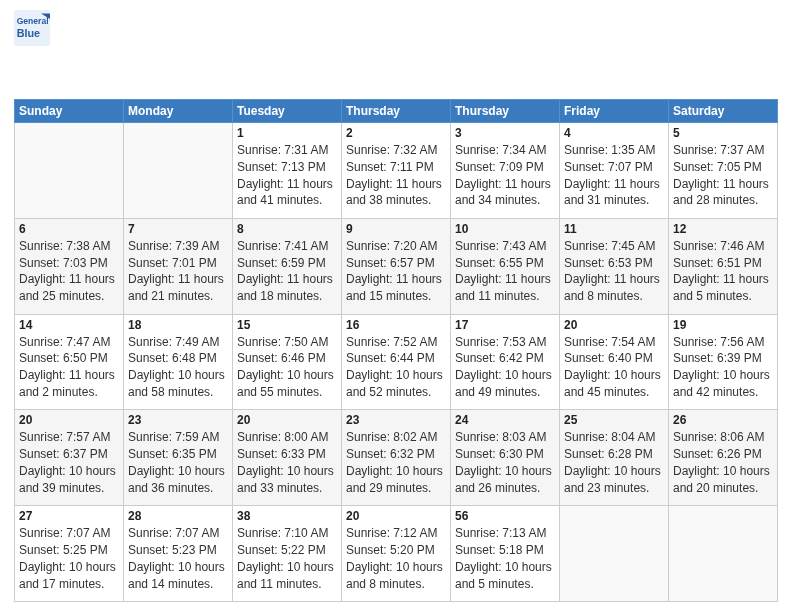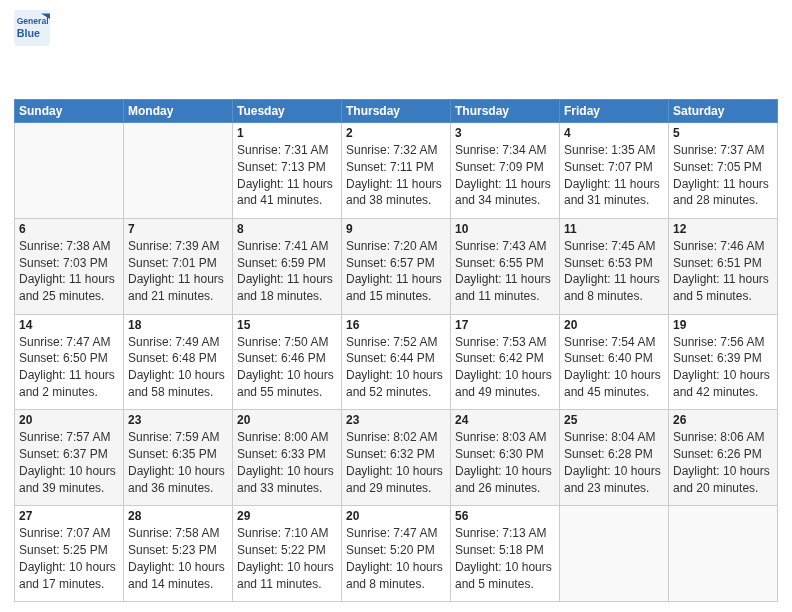--- a/index.html
+++ b/index.html
@@ -294,33 +294,33 @@
         </tr>
         <tr>
           <td>
             <span class="day-num">27</span>
             <div class="day-info">Sunrise: 7:07 AM
 Sunset: 5:25 PM
 Daylight: 10 hours and 17 minutes.</div>
           </td>
           <td>
             <span class="day-num">28</span>
-            <div class="day-info">Sunrise: 7:58 AM
+            <div class="day-info">Sunrise: 7:07 AM
 Sunset: 5:23 PM
 Daylight: 10 hours and 14 minutes.</div>
           </td>
           <td>
-            <span class="day-num">29</span>
+            <span class="day-num">38</span>
             <div class="day-info">Sunrise: 7:10 AM
 Sunset: 5:22 PM
 Daylight: 10 hours and 11 minutes.</div>
           </td>
           <td>
             <span class="day-num">20</span>
-            <div class="day-info">Sunrise: 7:47 AM
+            <div class="day-info">Sunrise: 7:12 AM
 Sunset: 5:20 PM
 Daylight: 10 hours and 8 minutes.</div>
           </td>
           <td>
             <span class="day-num">56</span>
             <div class="day-info">Sunrise: 7:13 AM
 Sunset: 5:18 PM
 Daylight: 10 hours and 5 minutes.</div>
           </td>
           <td class="empty-cell"></td>

